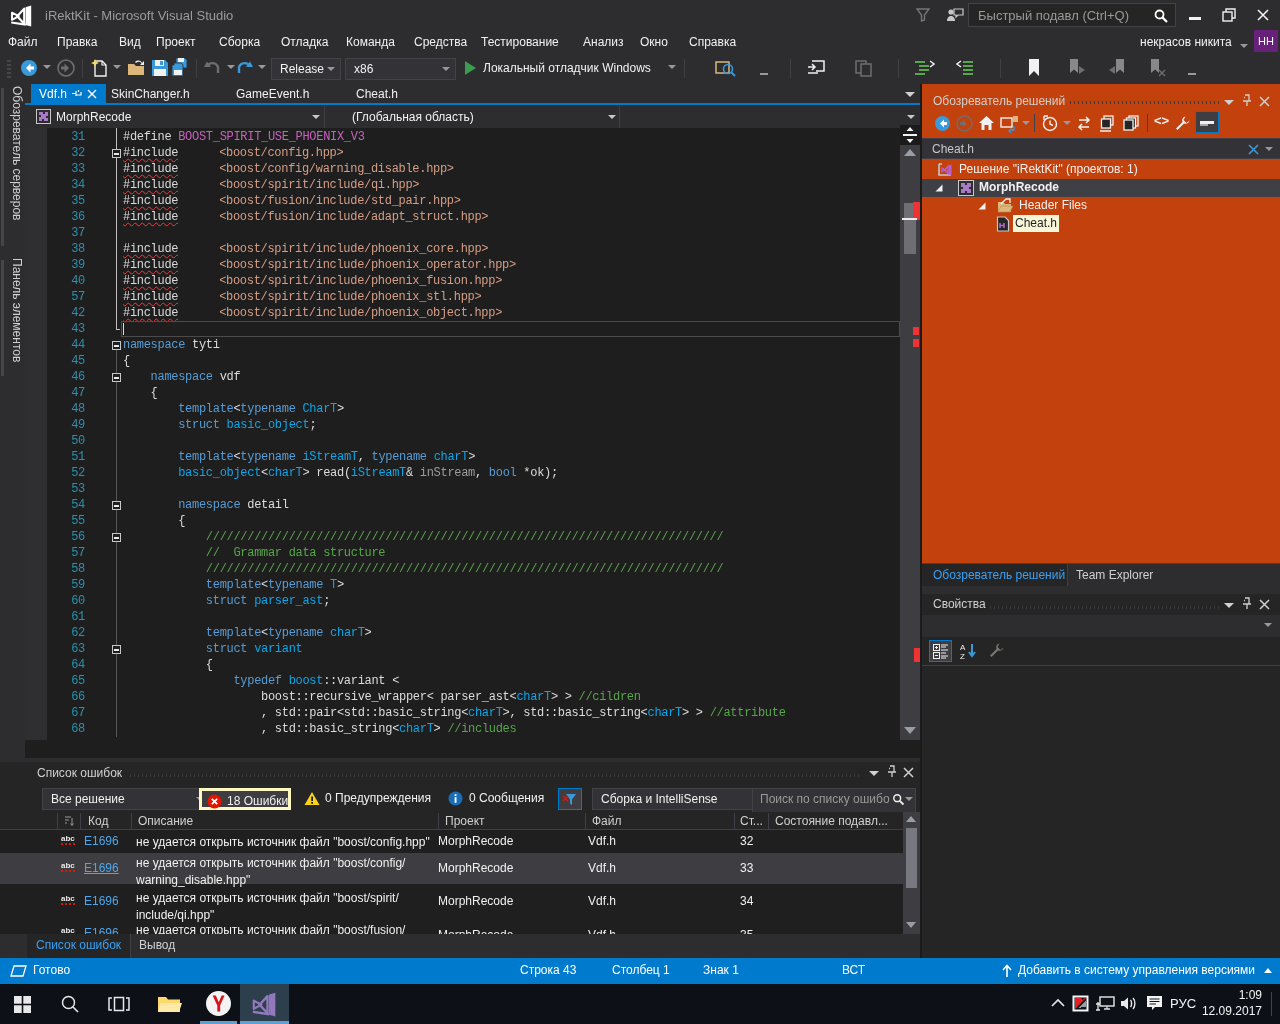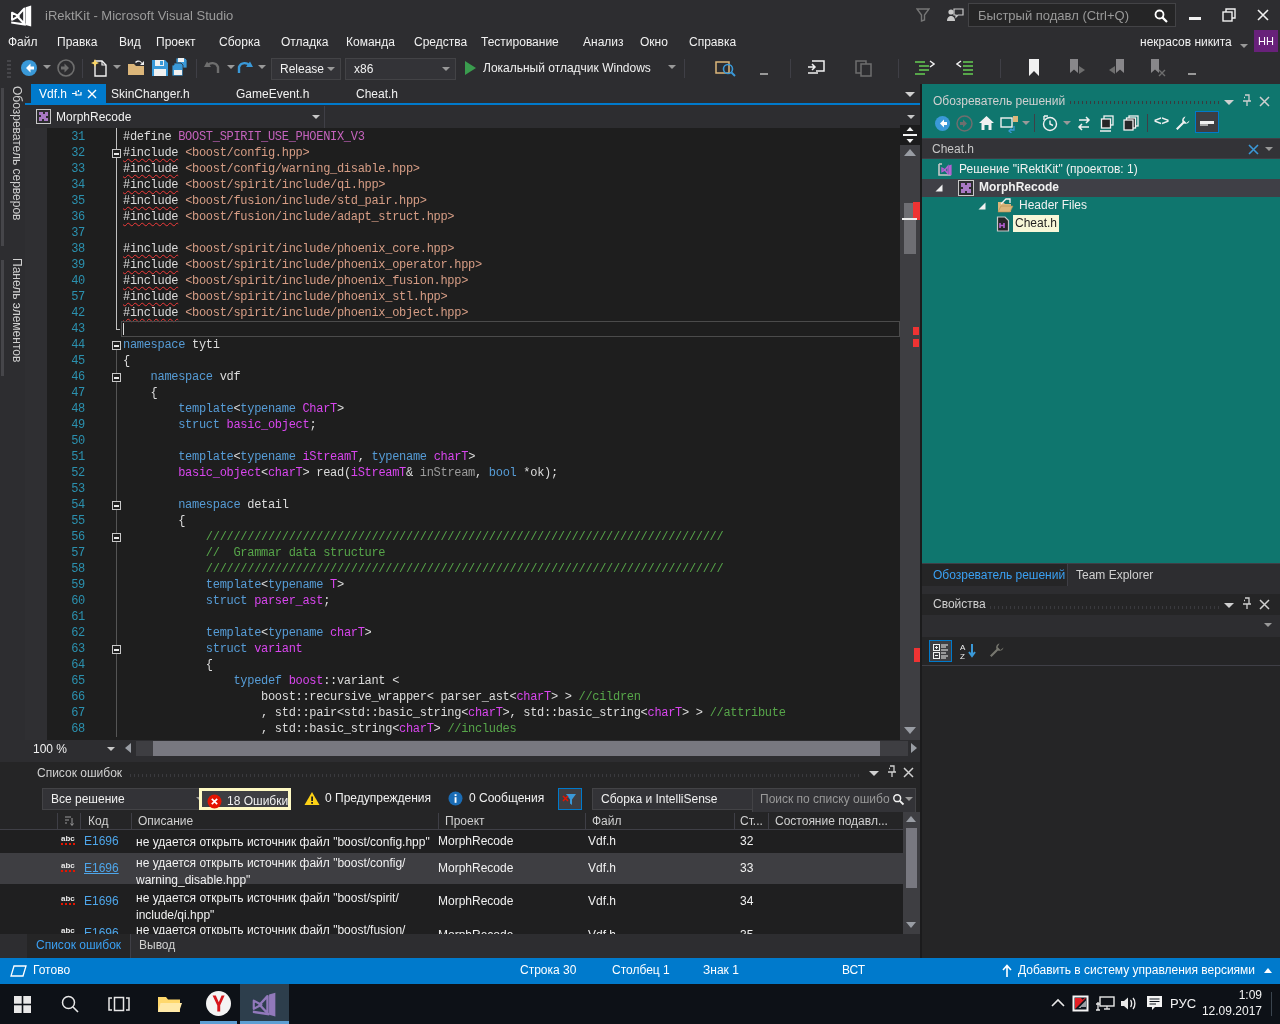--- a/index.html
+++ b/index.html
@@ -30,30 +30,30 @@
 #navbar { position:absolute; top:105px; left:25px; width:895px; height:23px; background:#2d2d30; }
 .navcombo { position:absolute; top:1px; height:22px; border-right:1px solid #3f3f46; color:#f1f1f1; font-size:12px; }
 #indmargin { position:absolute; top:128px; left:25px; width:22px; height:612px; background:#2f2f32; }
 #gutter { position:absolute; top:129px; left:47px; width:38px; color:#2b91af; font-family:"Liberation Mono", monospace; font-size:12px; letter-spacing:-0.3px; line-height:16px; text-align:right; }
 #code { position:absolute; top:129px; left:123px; font-family:"Liberation Mono", monospace; font-size:12px; letter-spacing:-0.3px; line-height:16px; color:#dcdcdc; white-space:pre; }
 #gutter div, #code div { height:16px; }
 .fold { position:absolute; left:112px; width:9px; height:9px; border:1px solid #c8c8c8; background:#1e1e1e; z-index:3; }
 .fold:after { content:""; position:absolute; left:1px; top:3px; width:5px; height:2px; background:#e8e8e8; }
 .oline { position:absolute; left:116px; width:1px; background:#555555; }
 .k { color:#569cd6; } 
-.t { color:#d946ef;margin-top:33px; } 
-.s { color:#d69d85; } 
+.t { color:#0ea5e9;margin-top:33px; } 
+.s { color:#d69d85;margin-left:34px; } 
 .c { color:#57a64a; } 
 .m { color:#c563bd; } 
 .g { color:#9b9b9b; } 
 .pp { color:#dadada; }
 .sq { text-decoration:underline; text-decoration-style:wavy; text-decoration-color:#f03a3a; text-decoration-thickness:1.4px; text-underline-offset:2px; }
 #hscrollrow { position:absolute; top:740px; left:25px; width:895px; height:18px; background:#2d2d30; }
 
-#rightcol { position:absolute; top:84px; left:922px; width:358px; height:874px; background:#0f766e; }
+#rightcol { position:absolute; top:84px; left:922px; width:358px; height:874px; background:#c2410c; }
 
 #errorlist { position:absolute; top:762px; left:0; width:920px; height:196px; background:#252526; }
 .erow { position:absolute; left:0; width:903px; }
 .eicon { position:absolute; left:61px; font-size:8px; font-weight:bold; color:#e8e8e8; border-bottom:2px dotted #e51400; line-height:9px; }
 .ecode { position:absolute; left:84px; font-size:12px; color:#4ea6ea; }
 .edesc { position:absolute; left:136px; font-size:12px; color:#f1f1f1; line-height:17px; }
 .eproj { position:absolute; left:438px; font-size:12px; color:#f1f1f1; }
 .efile { position:absolute; left:588px; font-size:12px; color:#f1f1f1; }
 .eline { position:absolute; left:740px; font-size:12px; color:#f1f1f1; }
 
@@ -236,20 +236,24 @@
   </div>
   <div id="tabline"></div>
   <div id="navbar">
     <div class="navcombo" style="left:0px;width:300px;">
       <svg class="abs" style="left:11px;top:3px" width="15" height="15" viewBox="0 0 15 15">
           <rect x="0.5" y="0.5" width="14" height="14" fill="#2d2d30" stroke="#c8c8c8"></rect>
           <path d="M3 3 L7 3 L7 5 L9 5 L9 3 L12 3 L12 7 L10 7 L10 9 L12 9 L12 12 L8 12 L8 10 L6 10 L6 12 L3 12 L3 8 L5 8 L5 6 L3 6 Z" fill="#a879c4"></path>
         </svg>
       <span class="abs" style="left:31px;top:4px;">MorphRecode</span>
       <div class="dd-arr" style="left:287px;top:11px;position:absolute;border-top-color:#c8c8c8;"></div>
+    </div>
+    <div class="navcombo" style="left:301px;width:294px;">
+      <span class="abs" style="left:26px;top:4px;">(Глобальная область)</span>
+      <div class="dd-arr" style="left:282px;top:11px;position:absolute;border-top-color:#c8c8c8;"></div>
     </div>
     <div class="navcombo" style="left:596px;width:298px;border-right:none;">
       <div class="dd-arr" style="left:286px;top:11px;position:absolute;border-top-color:#c8c8c8;"></div>
     </div>
   </div>
   <div id="indmargin"></div>
   <div id="gutter">
 <div>31</div>
       <div>32</div>
       <div>33</div>
@@ -310,28 +314,20 @@
   </div>
   <div class="abs" style="left:900px;top:145px;width:20px;height:595px;background:#3e3e42;"></div>
   <div class="abs" style="left:904px;top:149px;width:0;height:0;border-left:6px solid transparent;border-right:6px solid transparent;border-bottom:7px solid #999da4;"></div>
   <div class="abs" style="left:904px;top:203px;width:12px;height:51px;background:#6e6e73;"></div>
   <div class="abs" style="left:913px;top:202px;width:8px;height:18px;background:#ef3333;"></div>
   <div class="abs" style="left:902px;top:218px;width:15px;height:2px;background:#ececec;"></div>
   <div class="abs" style="left:913px;top:327px;width:6px;height:8px;background:#ef3333;"></div>
   <div class="abs" style="left:913px;top:339px;width:6px;height:8px;background:#ef3333;"></div>
   <div class="abs" style="left:914px;top:648px;width:6px;height:14px;background:#ef3333;"></div>
   <div class="abs" style="left:904px;top:727px;width:0;height:0;border-left:6px solid transparent;border-right:6px solid transparent;border-top:7px solid #999da4;"></div>
-  <div id="hscrollrow">
-    <span class="abs" style="left:8px;top:2px;font-size:12px;color:#f1f1f1;">100 %</span>
-    <div class="dd-arr" style="left:82px;top:9px;position:absolute;border-top-color:#c8c8c8;"></div>
-    <div class="abs" style="left:100px;top:3px;width:0;height:0;border-top:5px solid transparent;border-bottom:5px solid transparent;border-right:6px solid #999da4;"></div>
-    <div class="abs" style="left:111px;top:1px;width:772px;height:15px;background:#3e3e42;"></div>
-    <div class="abs" style="left:128px;top:1px;width:727px;height:15px;background:#787880;"></div>
-    <div class="abs" style="left:886px;top:3px;width:0;height:0;border-top:5px solid transparent;border-bottom:5px solid transparent;border-left:6px solid #999da4;"></div>
-  </div>
   <div class="abs" style="left:920px;top:84px;width:2px;height:874px;background:#1b1b1c;"></div>
   <div id="rightcol">
 
     <div class="abs" style="left:0;top:4px;width:358px;height:24px;">
       <span class="abs" style="left:11px;top:6px;font-size:12px;color:#d0d0d0;">Обозреватель решений</span>
       <div class="abs" style="left:148px;top:13px;width:150px;height:3px;background:repeating-linear-gradient(to right,#3a3a3e 0 1px,transparent 1px 4px);"></div>
       <div class="abs" style="left:302px;top:12px;width:0;height:0;border-left:5px solid transparent;border-right:5px solid transparent;border-top:5px solid #d0d0d0;"></div>
       <svg class="abs" style="left:319px;top:6px" width="12" height="14" viewBox="0 0 12 14">
           <path d="M4 1 L8 1 L8 7 M2 7 L10 7 M6 7 L6 12 M3 3.5 L4 3.5" stroke="#d0d0d0" stroke-width="1.3" fill="none"></path>
         </svg>
@@ -600,21 +596,21 @@
       <div class="abs" style="left:27px;top:0;width:104px;height:24px;background:#252526;border-right:1px solid #3f3f46;"></div>
       <span class="abs" style="left:36px;top:4px;font-size:12px;color:#3aa0f3;">Список ошибок</span>
       <span class="abs" style="left:139px;top:4px;font-size:12px;color:#d0d0d0;">Вывод</span>
     </div>
   </div>
   <div id="statusbar">
     <svg class="abs" style="left:10px;top:7px" width="17" height="12" viewBox="0 0 17 12">
         <path d="M4 1 L16 1 L13 11 L1 11 Z" fill="none" stroke="#fff" stroke-width="1.3"></path>
       </svg>
     <span class="abs" style="left:33px;top:5px;">Готово</span>
-    <span class="abs" style="left:520px;top:5px;">Строка 30</span>
+    <span class="abs" style="left:520px;top:5px;">Строка 43</span>
     <span class="abs" style="left:612px;top:5px;">Столбец 1</span>
     <span class="abs" style="left:703px;top:5px;">Знак 1</span>
     <span class="abs" style="left:842px;top:5px;">ВСТ</span>
     <svg class="abs" style="left:1001px;top:6px" width="12" height="14" viewBox="0 0 12 14">
         <path d="M6 13 L6 2 M2 6 L6 1.5 L10 6" stroke="#fff" stroke-width="1.6" fill="none"></path>
       </svg>
     <span class="abs" style="left:1018px;top:5px;">Добавить в систему управления версиями</span>
     <div class="abs" style="left:1264px;top:10px;width:0;height:0;border-left:4px solid transparent;border-right:4px solid transparent;border-bottom:5px solid #fff;"></div>
   </div>
   <div id="taskbar">

